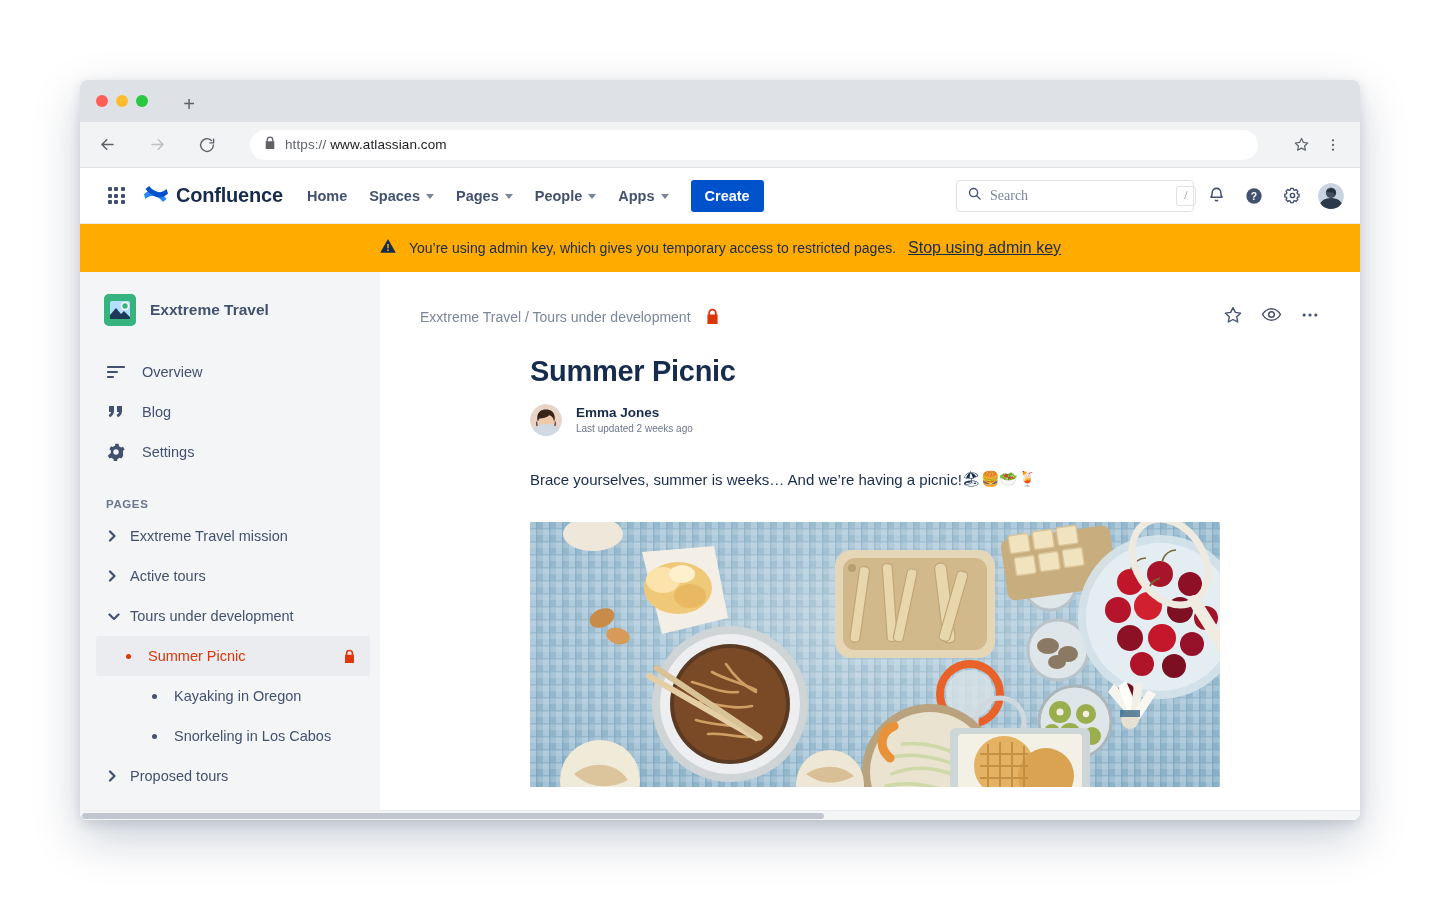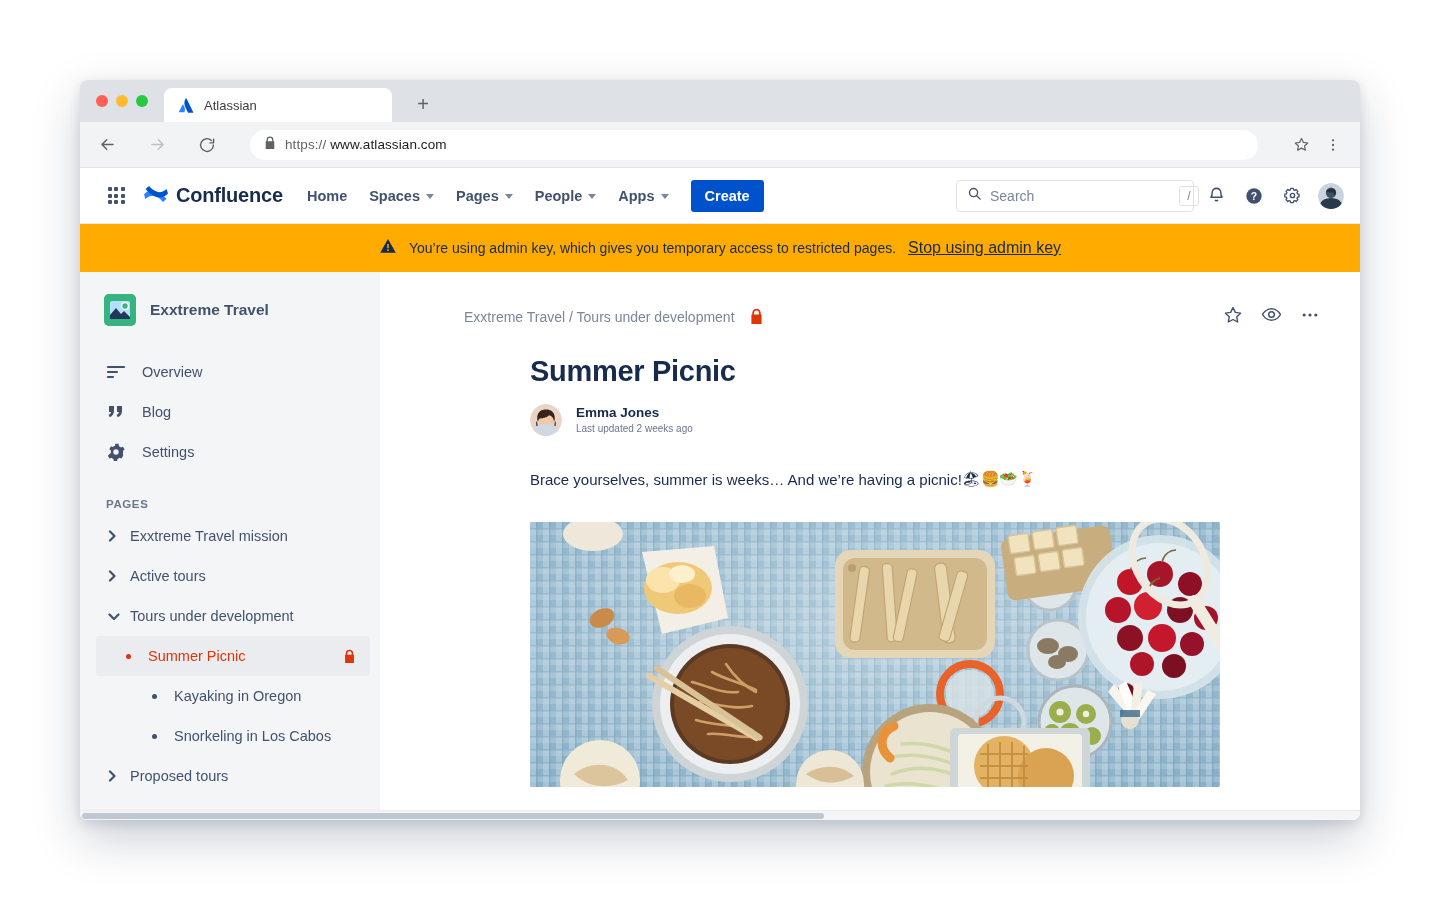--- a/index.html
+++ b/index.html
@@ -96,21 +96,21 @@
   .create-btn {
     height: 32px; padding: 0 14px; margin-left: 10px;
     background: #0052cc; color: #fff; border-radius: 3px;
     font-size: 14.5px; font-weight: 600;
     display: flex; align-items: center;
   }
 
   .nav-right { margin-left: auto; display: flex; align-items: center; gap: 6px; }
   .search-box {
     width: 238px; height: 32px; border: 1px solid #dfe1e6; border-radius: 4px;
-    background: #fff; display: flex; align-items: center; gap: 8px; padding: 0 8px 0 10px;
+    background: #fff; display: flex; align-items: center; gap: 8px; padding: 0 8px 0 10px; font-family: Liberation Serif, serif;
   }
   .search-box input {
     border: 0; outline: 0; flex: 1; font-size: 14px; color: #42526e;
     font-family: inherit; background: transparent;
   }
   .search-box input::placeholder { color: #7a869a; }
   .slash {
     width: 20px; height: 20px; border: 1px solid #dfe1e6; border-radius: 3px;
     display: flex; align-items: center; justify-content: center;
     font-size: 12px; color: #7a869a; flex: none;
@@ -167,21 +167,21 @@
   }
   .tree-row.child .bullet i { width: 5px; height: 5px; border-radius: 50%; background: #42526e; display: block; }
   .tree-row.selected { background: #ebecf0; margin-left: 16px; padding-left: 30px; }
   .tree-row.selected .label { color: #de350b; font-weight: 400; }
   .tree-row.selected .bullet i { background: #de350b; }
   .lock-side { margin-left: auto; padding-right: 14px; display: flex; align-items: center; }
 
   
   .content { flex: 1; background: #fff; position: relative; overflow: hidden; }
   .content-inner { padding: 32px 40px 0 40px; }
-  .crumbrow { display: flex; align-items: center; padding: 0 0 0 0; margin-left: 44px; }
+  .crumbrow { display: flex; align-items: center; padding: 0 0 0 0; }
   .crumb { font-size: 14px; color: #7a869a; }
   .crumb-lock { margin-left: 14px; display: flex; align-items: center; }
   .page-actions { margin-left: auto; display: flex; align-items: center; gap: 18px; color: #42526e; }
 
   .article { padding-left: 110px; padding-top: 26px; }
   .page-title { font-size: 29px; font-weight: 700; color: #172b4d; letter-spacing: -0.3px; }
   .byline { display: flex; align-items: center; gap: 14px; margin-top: 16px; }
   .byline-avatar { width: 32px; height: 32px; border-radius: 50%; overflow: hidden; flex: none; }
   .byline-name { font-size: 13.5px; font-weight: 700; color: #172b4d; line-height: 1.35; }
   .byline-sub { font-size: 10px; color: #6b778c; line-height: 1.35; }
@@ -209,29 +209,20 @@
 <body>
 
 <div class="page">
  <div class="browser">
 
   <div class="tabstrip">
     <div class="traffic">
       <span class="dot red"></span>
       <span class="dot yellow"></span>
       <span class="dot green"></span>
-    </div>
-    <div class="tab">
-      <span class="tab-favicon">
-        <svg viewBox="0 0 32 32" width="16" height="16">
-          <path d="M10.4 15.3c-.4-.5-1.1-.4-1.4.2L2.1 29.1c-.3.6.1 1.2.7 1.2h9.5c.3 0 .6-.2.7-.5 2-4.2.8-10.6-2.6-14.5z" fill="#2684ff"></path>
-          <path d="M15.3 3.1c-3.6 5.7-3.4 12 -.1 18.6l4.6 9.1c.1.3.4.5.7.5h9.5c.6 0 1-.6.7-1.2 0 0-12.8-25.7-13.1-26.3-.3-.6-1-.6-1.3-.7z" fill="#0052cc"></path>
-        </svg>
-      </span>
-      <span class="tab-title">Atlassian</span>
     </div>
     <div class="newtab">+</div>
   </div>
 
   <div class="toolbar">
     <div class="navbtn">
       <svg width="19" height="19" viewBox="0 0 24 24" fill="none" stroke="currentColor" stroke-width="1.9" stroke-linecap="round" stroke-linejoin="round">
             <path d="M19 12H5M11 18l-6-6 6-6"></path>
           </svg>
     </div>

